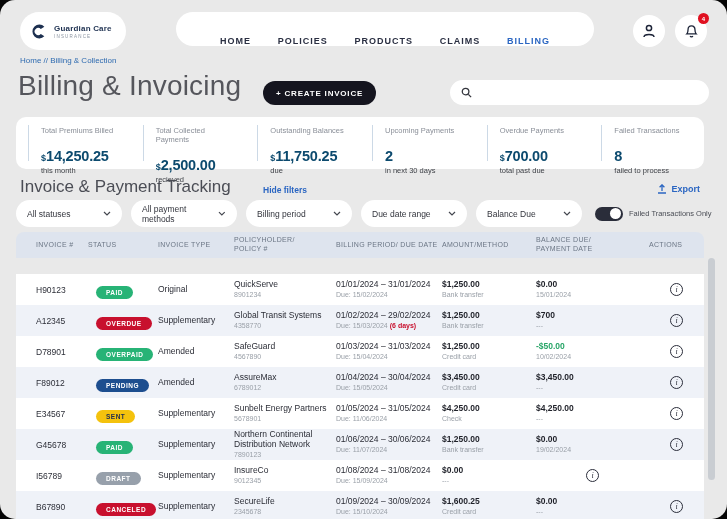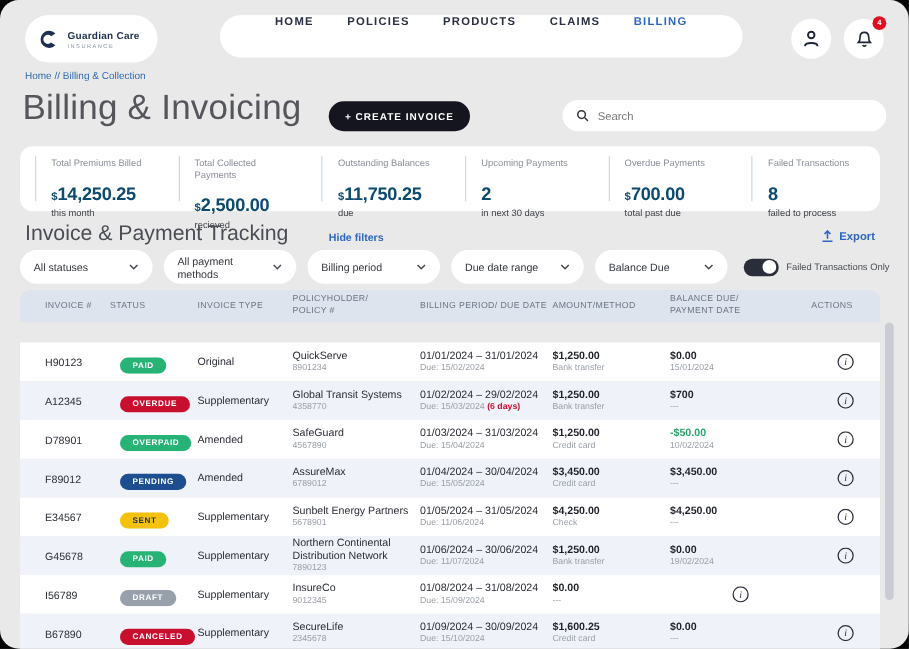--- a/index.html
+++ b/index.html
@@ -5,21 +5,21 @@
   * { box-sizing: border-box; margin: 0; padding: 0; }
   html,body { width:727px; height:519px; background:#050505; font-family:"Liberation Sans", sans-serif; }
   .frame { position:absolute; top:0; left:0; width:727px; height:519px; border-radius:15px; overflow:hidden; background:#e9e9e9; }
 
   
   .logo-pill { position:absolute; left:20px; top:12px; height:38px; background:#fff; border-radius:19px;
     display:flex; align-items:center; gap:7px; padding:0 14px 0 10px; }
   .logo-text-name { font-size:8px; font-weight:bold; color:#1d3050; letter-spacing:.2px; }
   .logo-text-sub { font-size:4.5px; color:#8a93a0; letter-spacing:1.2px; margin-top:1px; }
   .nav-pill { position:absolute; left:176px; top:12px; width:418px; height:34px; background:#fff; border-radius:19px;
-    display:flex; align-items:flex-start; justify-content:space-between; padding:0 44px; }
+    display:flex; align-items:flex-end; justify-content:space-between; padding:0 44px; }
   .nav-item { font-size:9px; font-weight:bold; letter-spacing:1px; color:#2a2f42; cursor:pointer; }
   .nav-item.active { color:#2b66c2; }
   .icon-chip { position:absolute; top:15px; width:32px; height:32px; border-radius:50%; background:#fff;
     display:flex; align-items:center; justify-content:center; }
   .chip-user { left:633px; } .chip-bell { left:675px; }
   .badge { position:absolute; top:-2px; right:-2px; width:11px; height:11px; border-radius:50%; background:#e01020;
     color:#fff; font-size:6px; font-weight:bold; display:flex; align-items:center; justify-content:center; }
 
   
   .breadcrumb { position:absolute; left:20px; top:56px; font-size:8px; color:#2f6bb0; }
@@ -113,21 +113,20 @@
   </div>
 
   <div class="breadcrumb">Home // Billing &amp; Collection</div>
   <h1 class="page-title">Billing &amp; Invoicing</h1>
   <button class="create-btn">+ CREATE INVOICE</button>
   <div class="search-pill">
     <svg width="11" height="11" viewBox="0 0 12 12" fill="none" stroke="#33353d" stroke-width="1.4">
       <circle cx="5" cy="5" r="3.6"></circle>
         <path d="M8 8 L11 11"></path>
     </svg>
-    <input type="text" placeholder="Search" style="">
   </div>
 
   <div class="stats-card">
     <div class="stat">
       <div class="stat-label">Total Premiums Billed</div>
       <div class="stat-value"><span class="stat-cur">$</span><span class="stat-num">14,250.25</span></div>
       <div class="stat-sub">this month</div>
     </div>
     <div class="stat">
       <div class="stat-label">Total Collected Payments</div>

